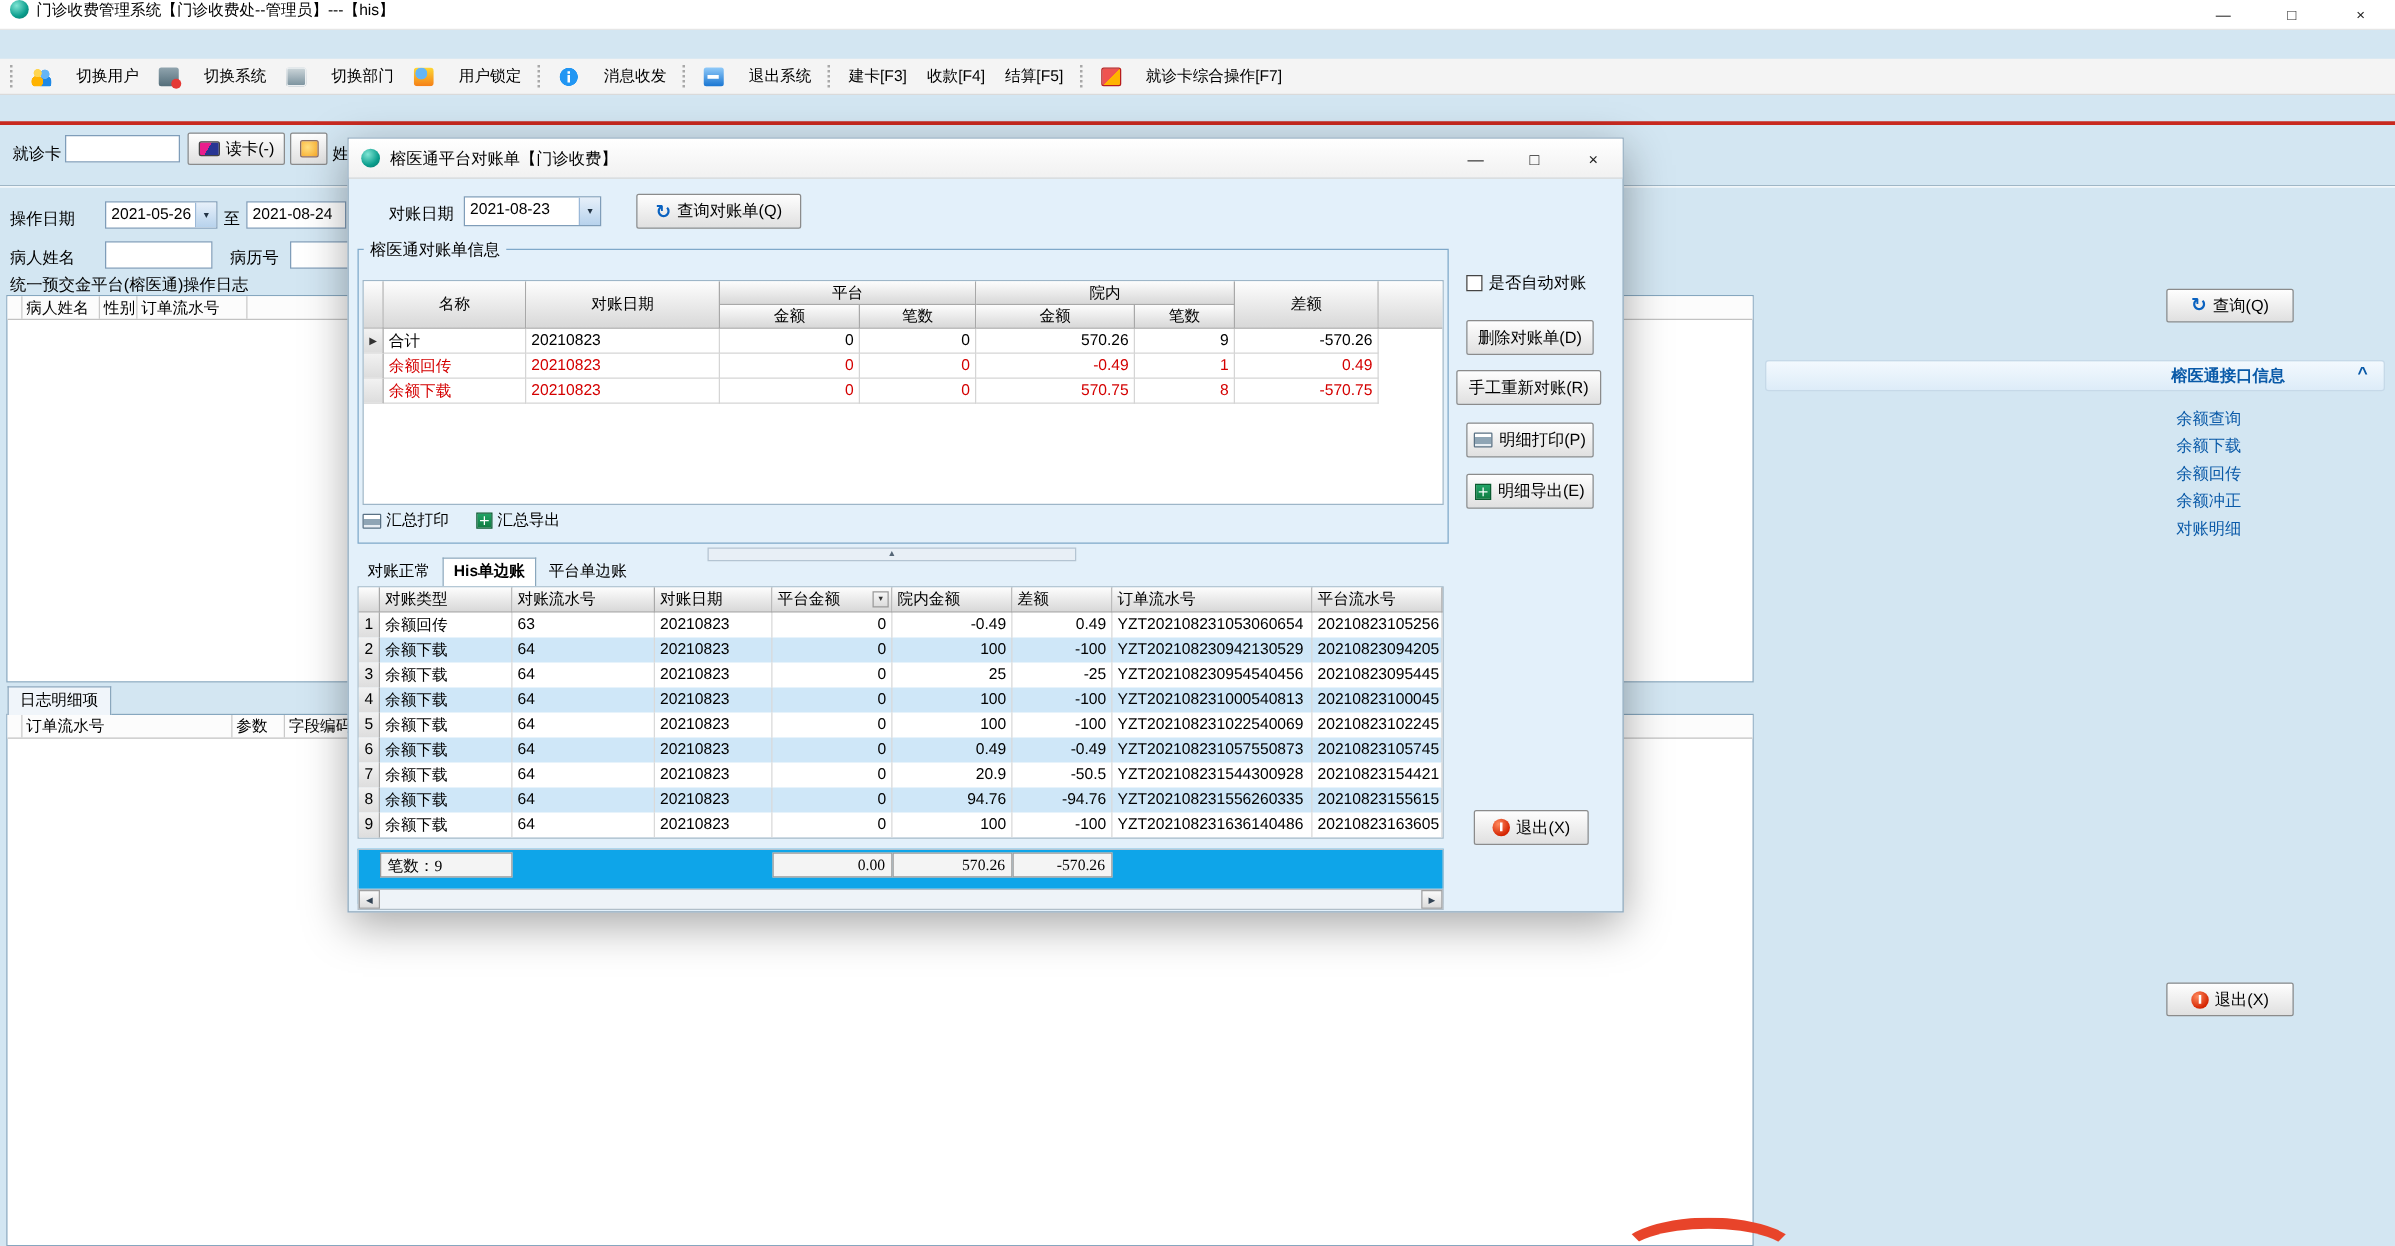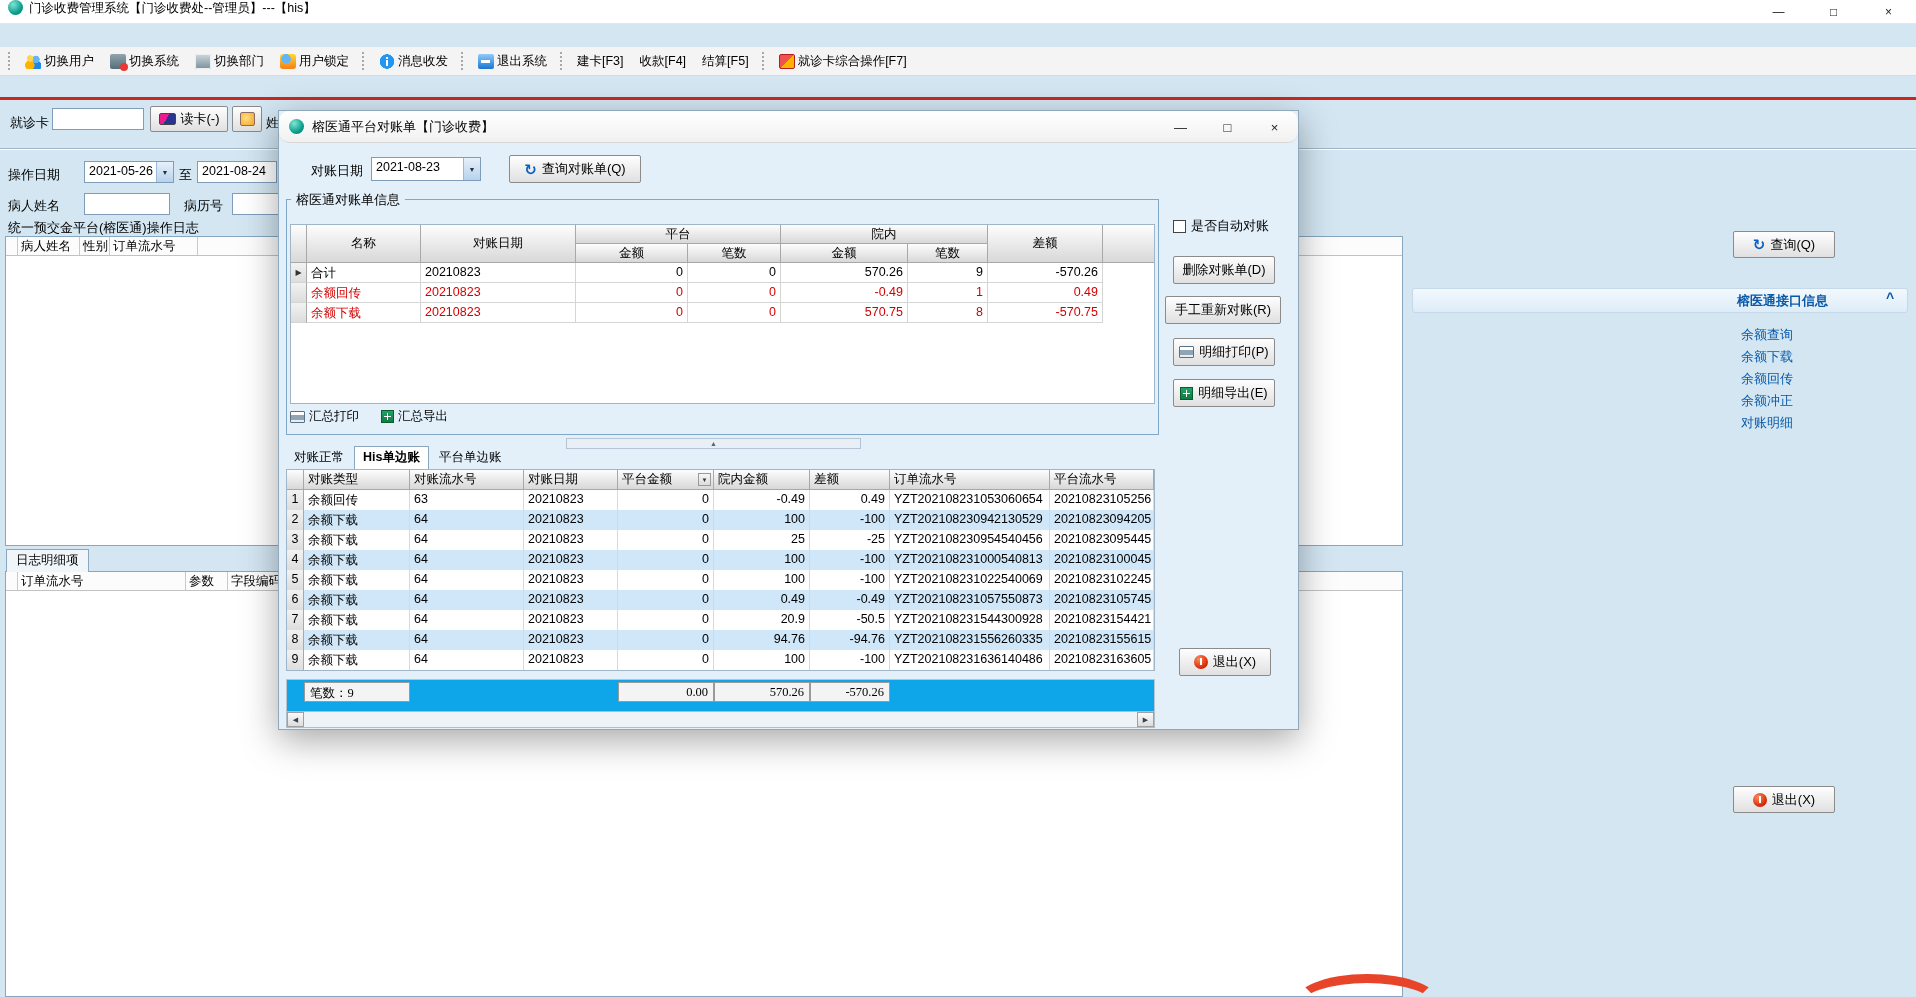--- a/index.html
+++ b/index.html
@@ -18,21 +18,21 @@
 
   
   .menubar{position:absolute;left:0;top:24px;width:100%;height:23px;background:#f0f0f0;
     display:flex;align-items:center;padding-left:4px;border-bottom:1px solid #e0e0e0;z-index:5;}
   .menu-item{padding:3px 11px;font-size:13px;white-space:nowrap;}
 
   
   .toolbar{position:absolute;left:0;top:47px;width:100%;height:29px;background:#f4f4f4;
     display:flex;align-items:center;gap:2px;padding-left:4px;border-bottom:1px solid #dadada;z-index:5;}
   .grip{width:4px;height:18px;border-left:2px dotted #a8a8a8;margin:0 4px;}
-  .tbtn{display:flex;align-items:center;gap:3px;padding:3px 7px;background:transparent;border:0;
+  .tbtn{display:flex;align-items:center;gap:20px;padding:3px 7px;background:transparent;border:0;
     font-size:12.5px;font-family:inherit;white-space:nowrap;cursor:default;}
   .ticon{width:16px;height:15px;display:inline-block;flex:0 0 auto;}
   .i-user{background:radial-gradient(circle at 32% 30%,#ffd54f 0 3px,rgba(0,0,0,0) 3.5px),
           radial-gradient(circle at 68% 36%,#64b5f6 0 3.5px,rgba(0,0,0,0) 4px),
           radial-gradient(circle at 30% 75%,#ffb300 0 4.5px,rgba(0,0,0,0) 5px),
           radial-gradient(circle at 70% 78%,#1e88e5 0 5px,rgba(0,0,0,0) 5.5px);}
   .i-sys{background:linear-gradient(#90a4ae,#546e7a);border-radius:2px;position:relative;}
   .i-sys::after{content:"";position:absolute;right:-2px;bottom:-2px;width:8px;height:8px;background:#e53935;border-radius:50%;}
   .i-dept{background:linear-gradient(#cfd8dc,#78909c);border-radius:2px;box-shadow:inset 0 0 0 1px #eceff1;}
   .i-lock{background:radial-gradient(circle at 38% 32%,#64b5f6 0 4.5px,rgba(0,0,0,0) 5px),linear-gradient(#fdd835,#f57f17);border-radius:3px;}
@@ -93,21 +93,21 @@
   .rp-links{position:absolute;left:1697px;top:326px;width:140px;}
   .rp-link{height:22px;text-align:center;color:#0a5aa8;font-size:13px;cursor:default;}
 
   .swoosh{position:absolute;left:1292px;top:974px;width:150px;height:62px;border:9px solid rgba(0,0,0,0);
     border-top-color:#e8442a;border-radius:50%;}
 
   
   .dialog{position:absolute;left:278px;top:110px;width:1021px;height:620px;background:#e3f0fa;
     border:1px solid #8fa8bb;box-shadow:0 10px 34px rgba(0,0,0,.35);z-index:50;}
   .dlg-tb{position:absolute;left:0;top:0;width:100%;height:32px;background:linear-gradient(#ffffff,#f1f1f1);
-    border-bottom:1px solid #d8d8d8;display:flex;align-items:center;padding-left:10px;gap:8px;border-radius:10px;}
+    border-bottom:1px solid #d8d8d8;display:flex;align-items:center;padding-left:10px;gap:8px;}
   .dlg-title{font-size:13px;white-space:nowrap;}
   .dlg-ctrls{position:absolute;right:0;top:0;display:flex;height:32px;}
   .dlg-wbtn{width:47px;display:flex;align-items:center;justify-content:center;font-size:13px;color:#222;cursor:default;}
 
   .groupbox{position:absolute;left:7px;top:88px;width:873px;height:236px;border:1px solid #7fa8c9;}
   .gb-legend{position:absolute;left:4px;top:-9px;background:#e3f0fa;padding:0 5px;font-size:13px;white-space:nowrap;}
 
   .sum-wrap{position:absolute;left:3px;top:24px;width:865px;height:180px;background:#fff;
     border:1px solid #9eb6c8;overflow:hidden;}
   .sum-head{display:grid;grid-template-columns:16px 114px 155px 112px 93px 127px 80px 115px 1fr;grid-auto-rows:19px;}

